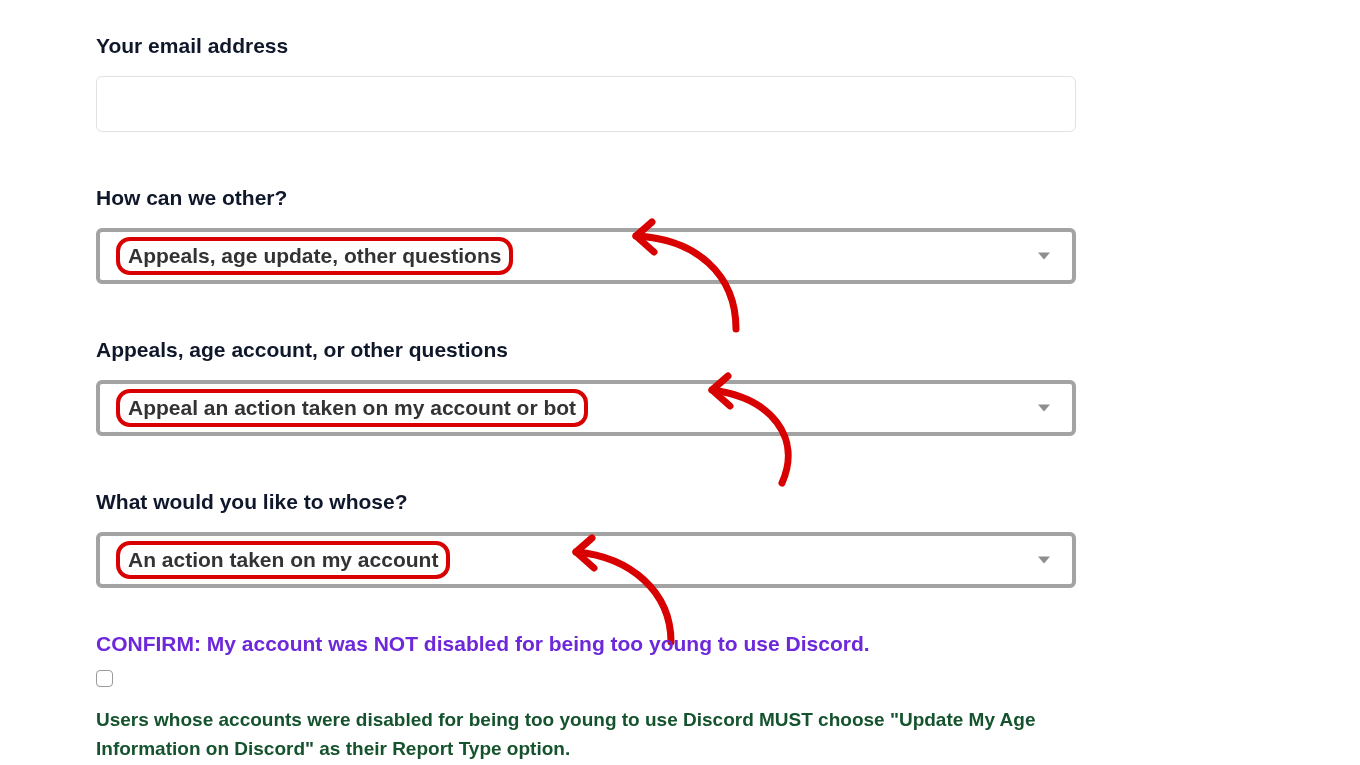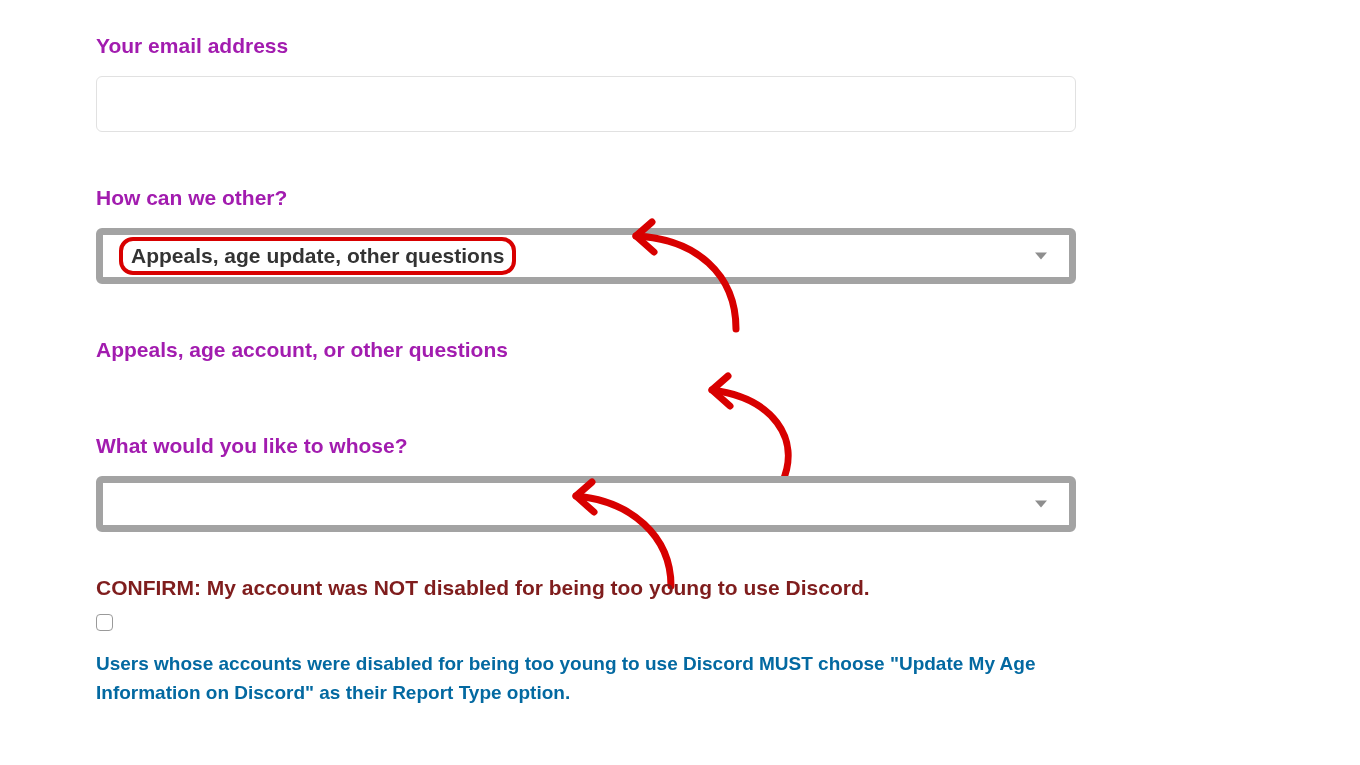--- a/index.html
+++ b/index.html
@@ -11,38 +11,38 @@
     color: #1a1a1a;
   }
   .form {
     padding: 34px 96px 0 96px;
     width: 1170px;
   }
   .field { position: relative; }
   .label {
     font-size: 21px;
     font-weight: 700;
-    color: #a21caf;
+    color: #0f172a;
     margin-bottom: 18px;
     display: block;
   }
   .text-input {
     width: 980px;
     height: 56px;
     border: 1px solid #e1e1e1;
     border-radius: 6px;
     background: #fff;
     padding: 0 16px;
     font-size: 20px;
   }
   .select {
     position: relative;
     width: 980px;
     height: 56px;
-    border: 7px solid #a3a3a3;
+    border: 4px solid #a3a3a3;
     border-radius: 6px;
     background: #fff;
     display: flex;
     align-items: center;
     padding: 0 16px;
     cursor: pointer;
   }
   .select-text {
     font-size: 21px;
     font-weight: 700;
@@ -62,37 +62,37 @@
     width: 0; height: 0;
     border-left: 6px solid transparent;
     border-right: 6px solid transparent;
     border-top: 7px solid #8e8e8e;
   }
   .gap-lg { height: 54px; }
   .gap-md { height: 44px; }
   .confirm-label {
     font-size: 21px;
     font-weight: 700;
-    color: #7f1d1d;
+    color: #6d28d9;
     margin-bottom: 14px;
   }
   .checkbox-wrap {
     margin-bottom: 14px;
   }
   .checkbox {
     width: 17px; height: 17px;
     border: 1px solid #9a9a9a;
     border-radius: 4px;
     background: #fff;
     display: inline-block;
   }
   .help-text {
     font-size: 19px;
     font-weight: 600;
-    color: #0369a1;
+    color: #14532d;
     line-height: 1.55;
     max-width: 960px;
   }
   .annotation-svg {
     position: absolute;
     pointer-events: none;
   }
 </style>
 </head>
 <body>
@@ -115,31 +115,36 @@
     <svg class="annotation-svg" style="left:520px; top:28px;" width="140" height="120" viewBox="0 0 140 120">
       <path d="M 120 115 C 120 60, 80 25, 20 22" stroke="#d80000" stroke-width="7" fill="none" stroke-linecap="round"></path>
       <path d="M 20 22 L 36 8 M 20 22 L 38 38" stroke="#d80000" stroke-width="7" fill="none" stroke-linecap="round"></path>
     </svg>
   </div>
 
   <div class="gap-lg"></div>
 
   <div class="field">
     <label class="label">Appeals, age account, or other questions</label>
+    <div class="select">
+      <span class="select-text red-highlight-box">Appeal an action taken on my account or bot</span>
+      <span class="caret"></span>
+    </div>
     <svg class="annotation-svg" style="left:596px; top:30px;" width="130" height="120" viewBox="0 0 130 120">
       <path d="M 90 115 C 110 70, 80 30, 20 22" stroke="#d80000" stroke-width="7" fill="none" stroke-linecap="round"></path>
       <path d="M 20 22 L 36 8 M 20 22 L 38 38" stroke="#d80000" stroke-width="7" fill="none" stroke-linecap="round"></path>
     </svg>
   </div>
 
   <div class="gap-lg"></div>
 
   <div class="field">
     <label class="label">What would you like to whose?</label>
     <div class="select">
+      <span class="select-text red-highlight-box">An action taken on my account</span>
       <span class="caret"></span>
     </div>
     <svg class="annotation-svg" style="left:460px; top:42px;" width="140" height="120" viewBox="0 0 140 120">
       <path d="M 115 110 C 115 60, 75 25, 20 20" stroke="#d80000" stroke-width="7" fill="none" stroke-linecap="round"></path>
       <path d="M 20 20 L 36 6 M 20 20 L 38 36" stroke="#d80000" stroke-width="7" fill="none" stroke-linecap="round"></path>
     </svg>
   </div>
 
   <div class="gap-md"></div>
 

